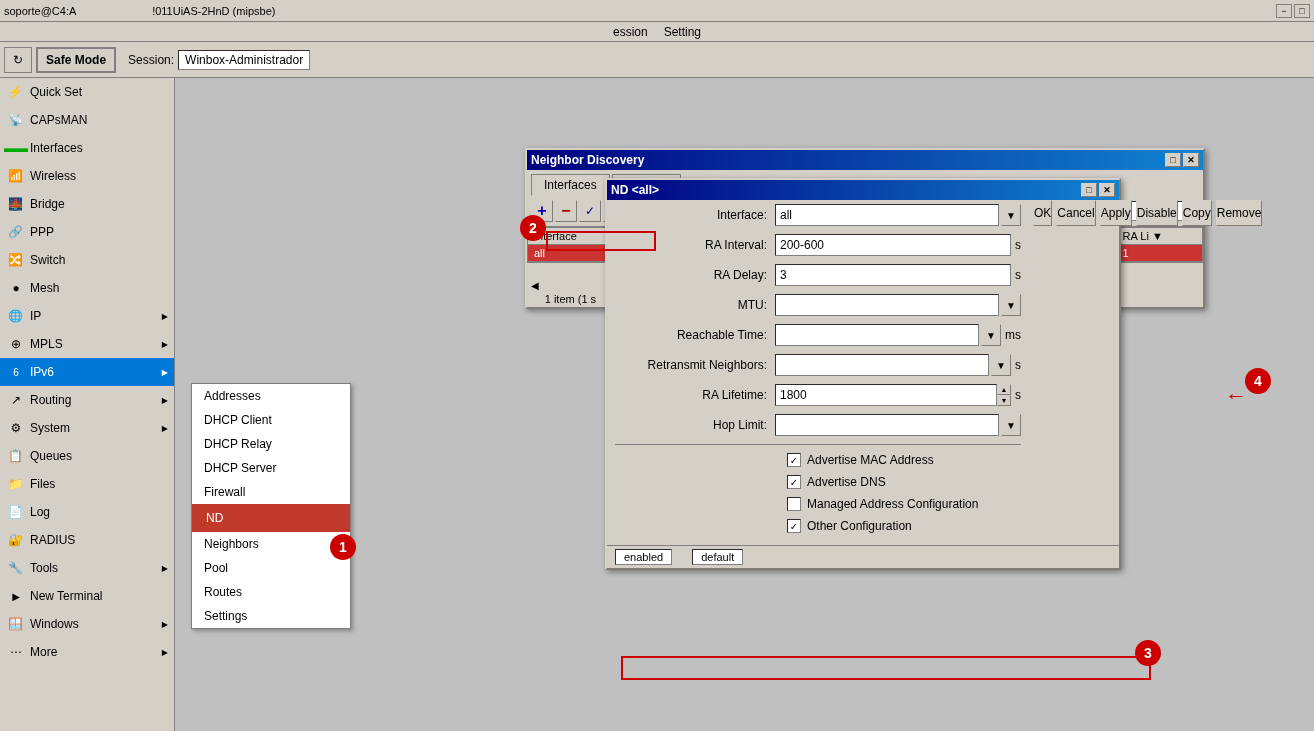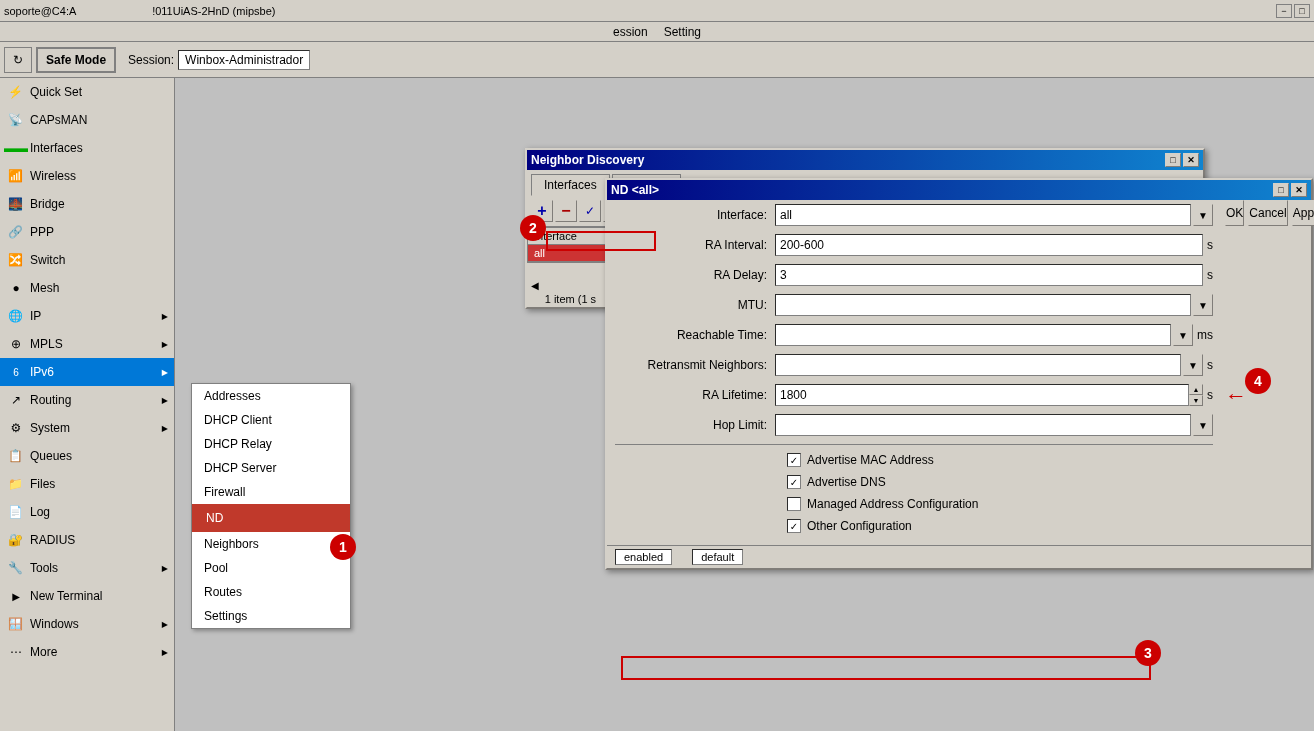--- a/index.html
+++ b/index.html
@@ -292,21 +292,21 @@
       background: white;
       margin: 0;
       overflow: auto;
     }
 
     
     .nd-all-window {
       position: absolute;
       top: 100px;
       left: 430px;
-      width: 708px;
+      width: 516px;
       background: #d4d0c8;
       border: 2px outset #d4d0c8;
       box-shadow: 2px 2px 6px rgba(0,0,0,0.4);
       z-index: 60;
     }
     .form-row {
       display: flex;
       align-items: center;
       padding: 4px 8px;
       min-height: 26px;

